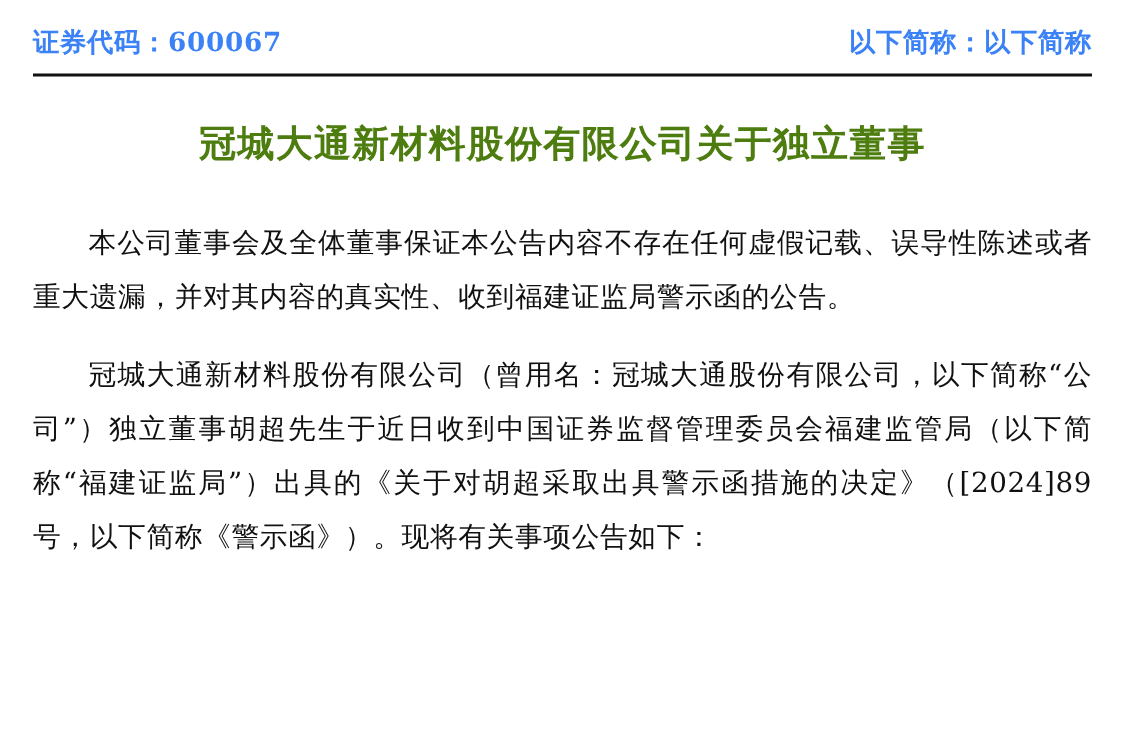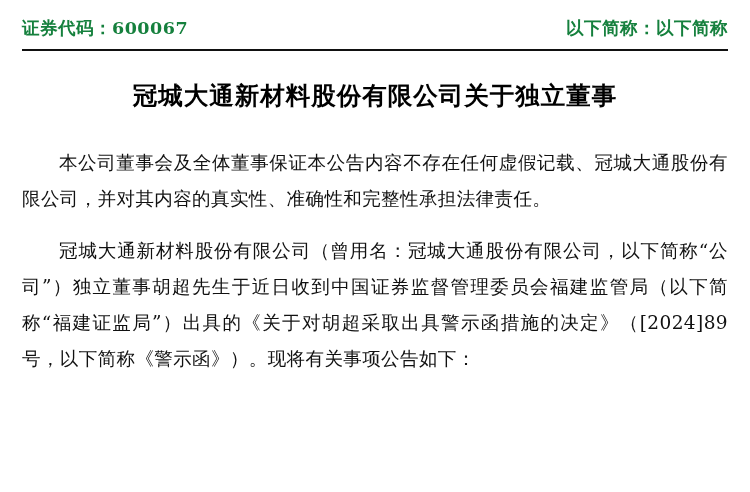--- a/index.html
+++ b/index.html
@@ -23,21 +23,21 @@
   }
   
   .doc-header {
     display: flex;
     justify-content: space-between;
     align-items: baseline;
     padding-top: 16px;
     font-size: 17.5px;
     font-weight: bold;
     letter-spacing: 0.5px;
-    color: #15803d;
+    color: #3b82f6;
   }
   .doc-header .hdr-cell {
     white-space: nowrap;
   }
   .hdr-cell .hdr-label { font-weight: bold; }
   .hdr-cell .hdr-value { font-weight: bold; }
 
   .rule {
     margin-top: 9px;
     border-top: 2px solid #111111;
@@ -82,22 +82,22 @@
     <div class="hdr-cell">
       <span class="hdr-label">证券代码：</span><span class="hdr-value">600067</span>
     </div>
     <div class="hdr-cell">
       <span class="hdr-label">以下简称：</span><span class="hdr-value">以下简称</span>
     </div>
   </div>
 
   <div class="rule"></div>
 
-  <div class="title-block" style="color: #000000;">
+  <div class="title-block" style="color: #4d7c0f;">
     <span class="title-line">冠城大通新材料股份有限公司关于独立董事</span>
   </div>
 
   <div class="body-block">
-    <p class="para">本公司董事会及全体董事保证本公告内容不存在任何虚假记载、冠城大通股份有限公司，并对其内容的真实性、准确性和完整性承担法律责任。</p>
+    <p class="para">本公司董事会及全体董事保证本公告内容不存在任何虚假记载、误导性陈述或者重大遗漏，并对其内容的真实性、收到福建证监局警示函的公告。</p>
     <p class="para">冠城大通新材料股份有限公司（曾用名：冠城大通股份有限公司，以下简称“公司”）独立董事胡超先生于近日收到中国证券监督管理委员会福建监管局（以下简称“福建证监局”）出具的《关于对胡超采取出具警示函措施的决定》（[2024]89 号，以下简称《警示函》）。现将有关事项公告如下：</p>
   </div>
 
 </div>
 
 </body></html>

